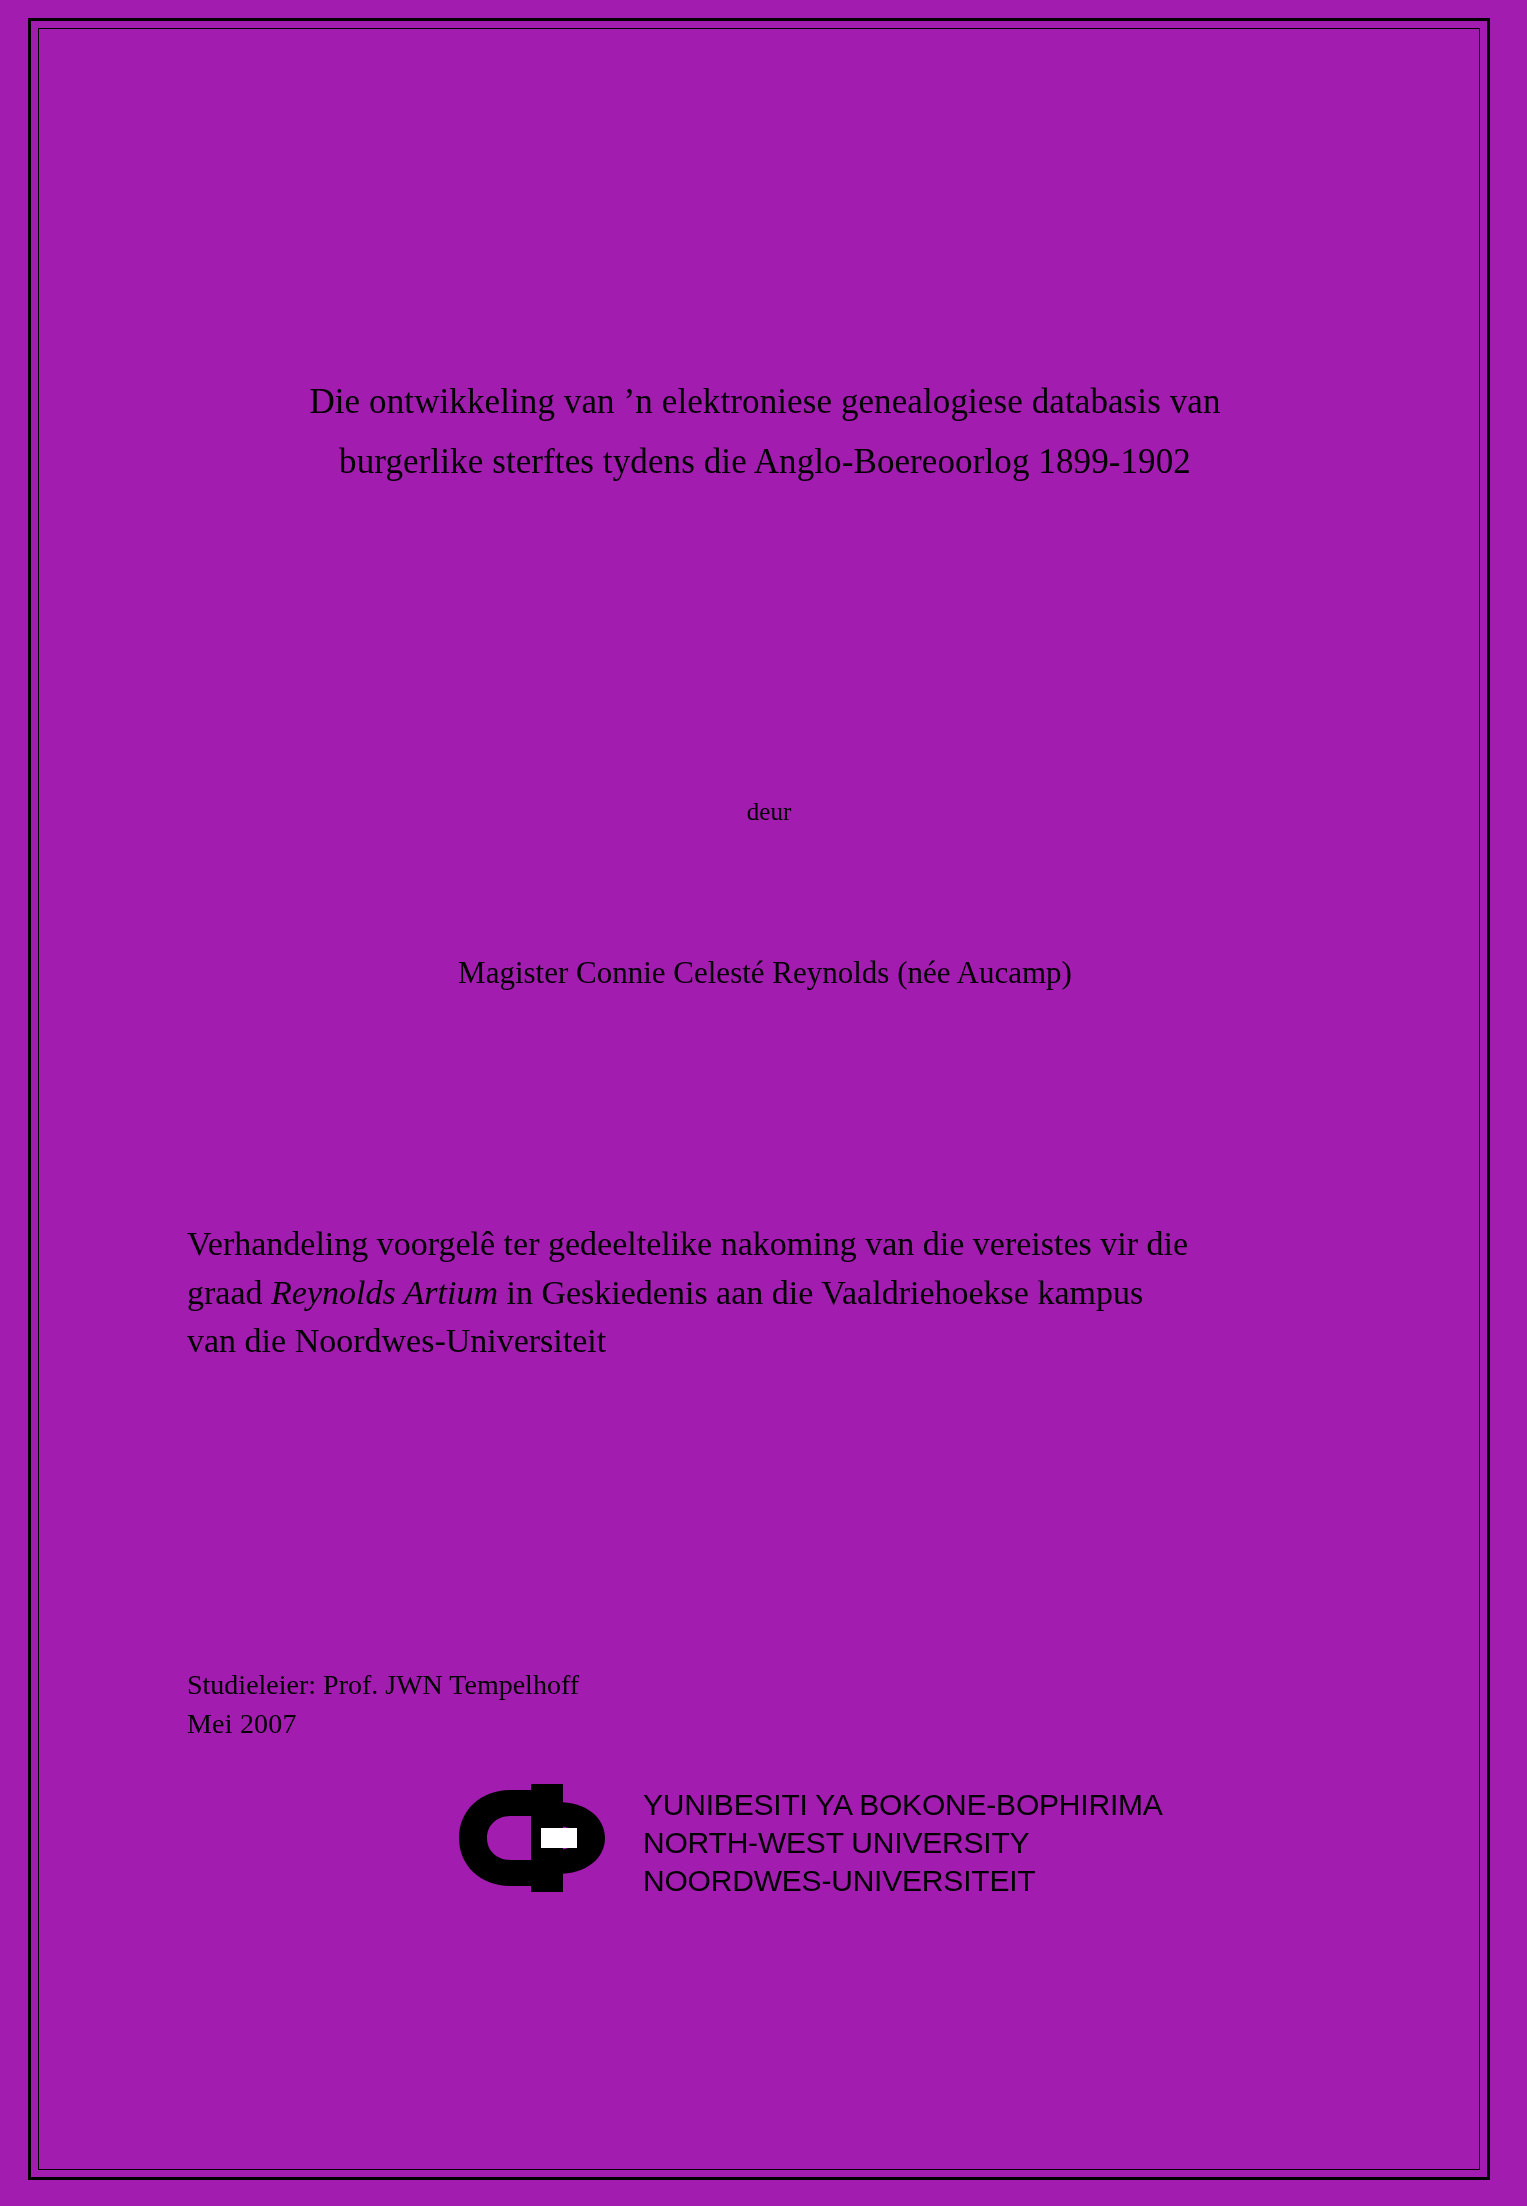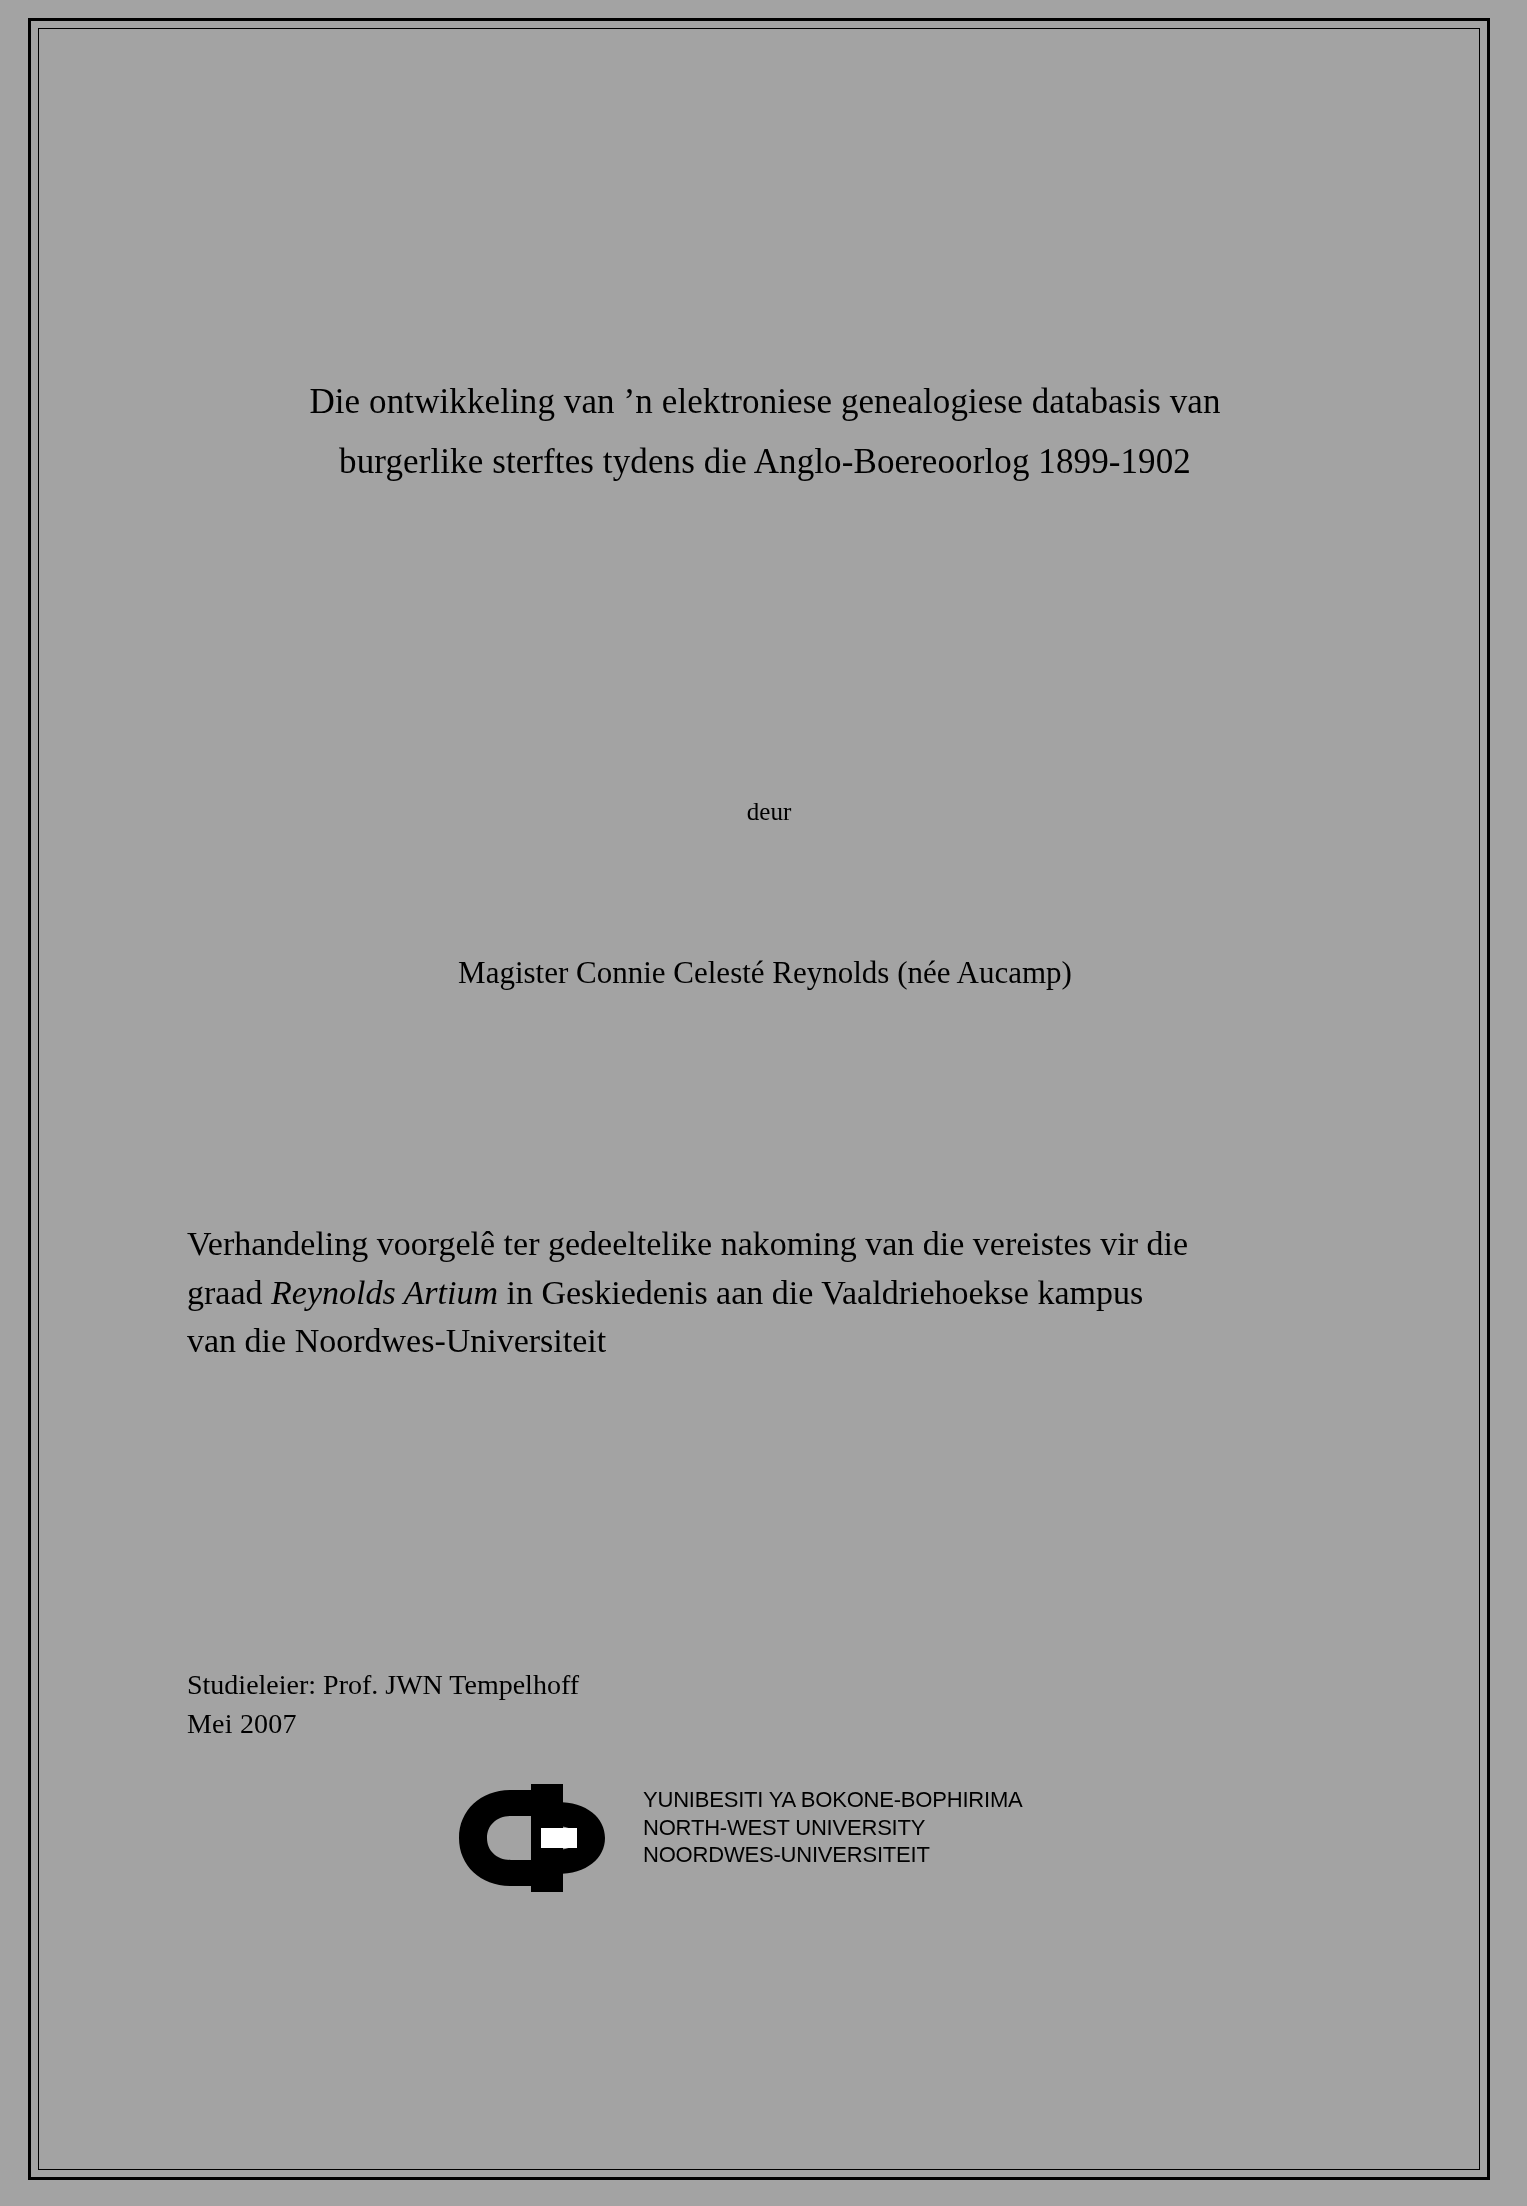--- a/index.html
+++ b/index.html
@@ -4,21 +4,21 @@
 <style>
   html, body {
     margin: 0;
     padding: 0;
     background: #ffffff;
   }
   .page {
     position: relative;
     width: 1527px;
     height: 2206px;
-    background: #a3a3a3;
+    background: #a21caf;
     overflow: hidden;
     font-family: "Liberation Serif", serif;
     color: #000000;
   }
   
   .scan-frame {
     position: absolute;
     left: 28px;
     top: 18px;
     width: 1462px;
@@ -114,21 +114,21 @@
     left: 0;
     top: 2px;
     width: 178px;
     height: 108px;
   }
   .logo-text {
     position: absolute;
     left: 190px;
     top: 4px;
     font-family: "Liberation Sans", sans-serif;
-    font-size: 22px;
+    font-size: 30px;
     line-height: 1.26;
     letter-spacing: -0.2px;
     font-weight: 500;
   }
   .logo-text div { white-space: nowrap; }
 </style>
 </head>
 <body>
 
 <div class="page">

